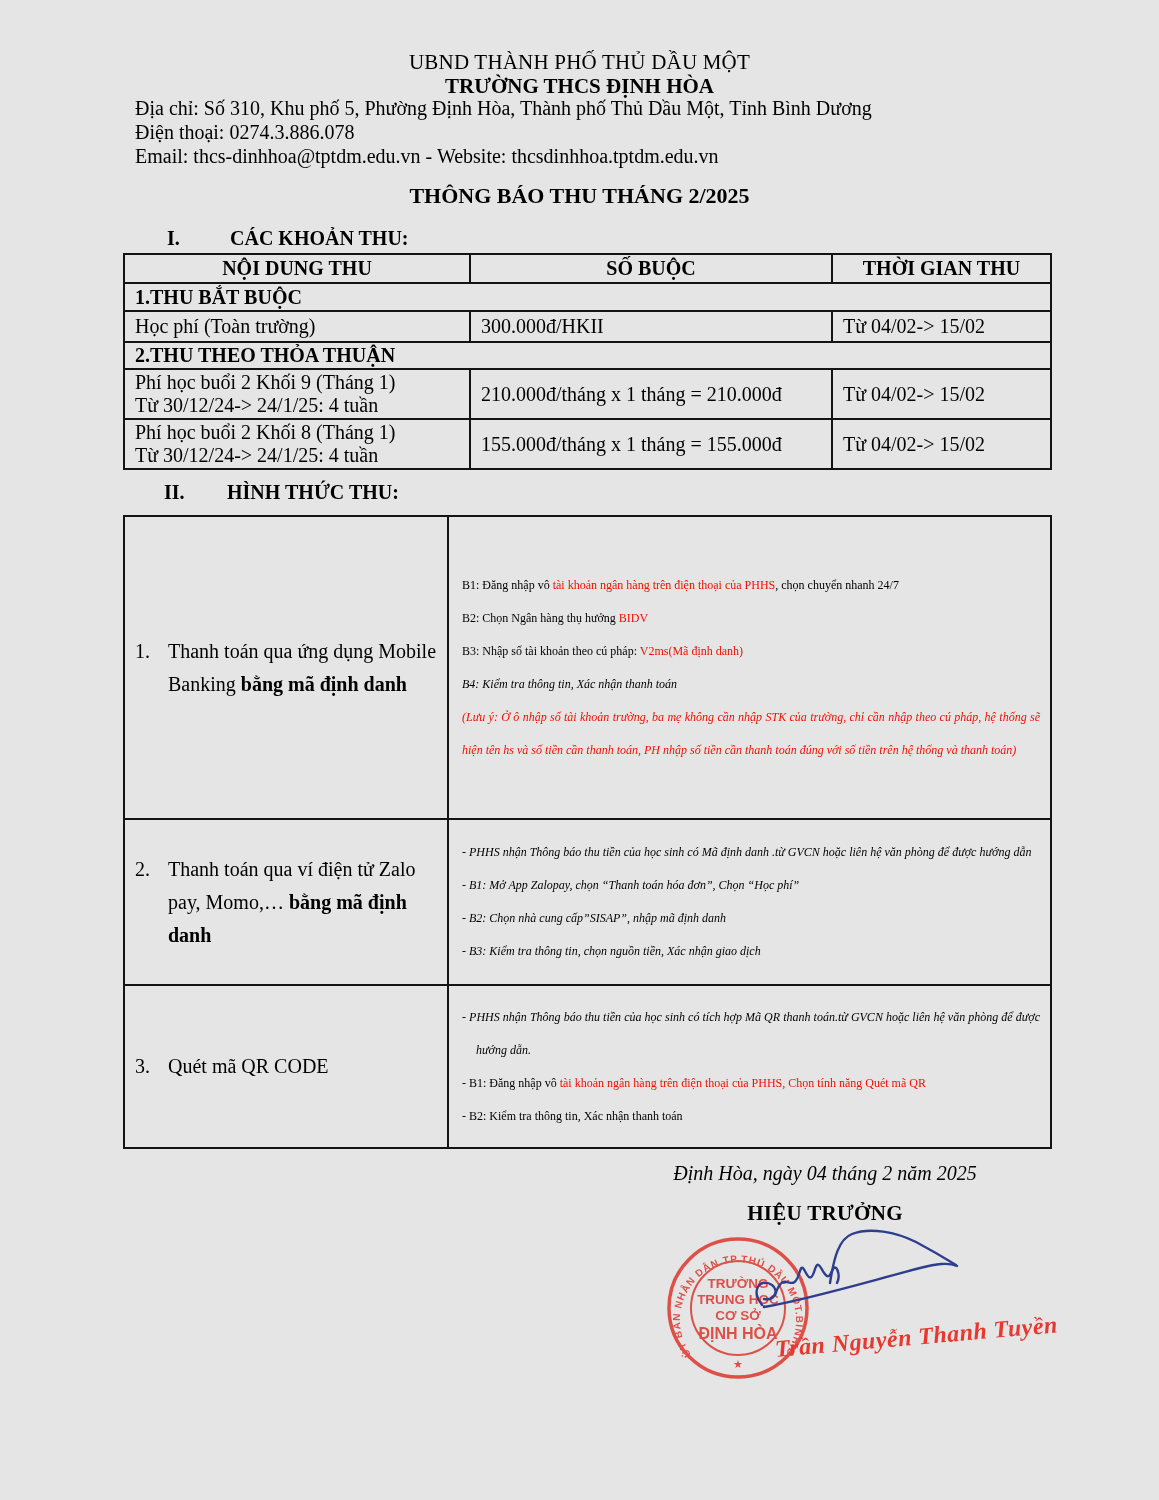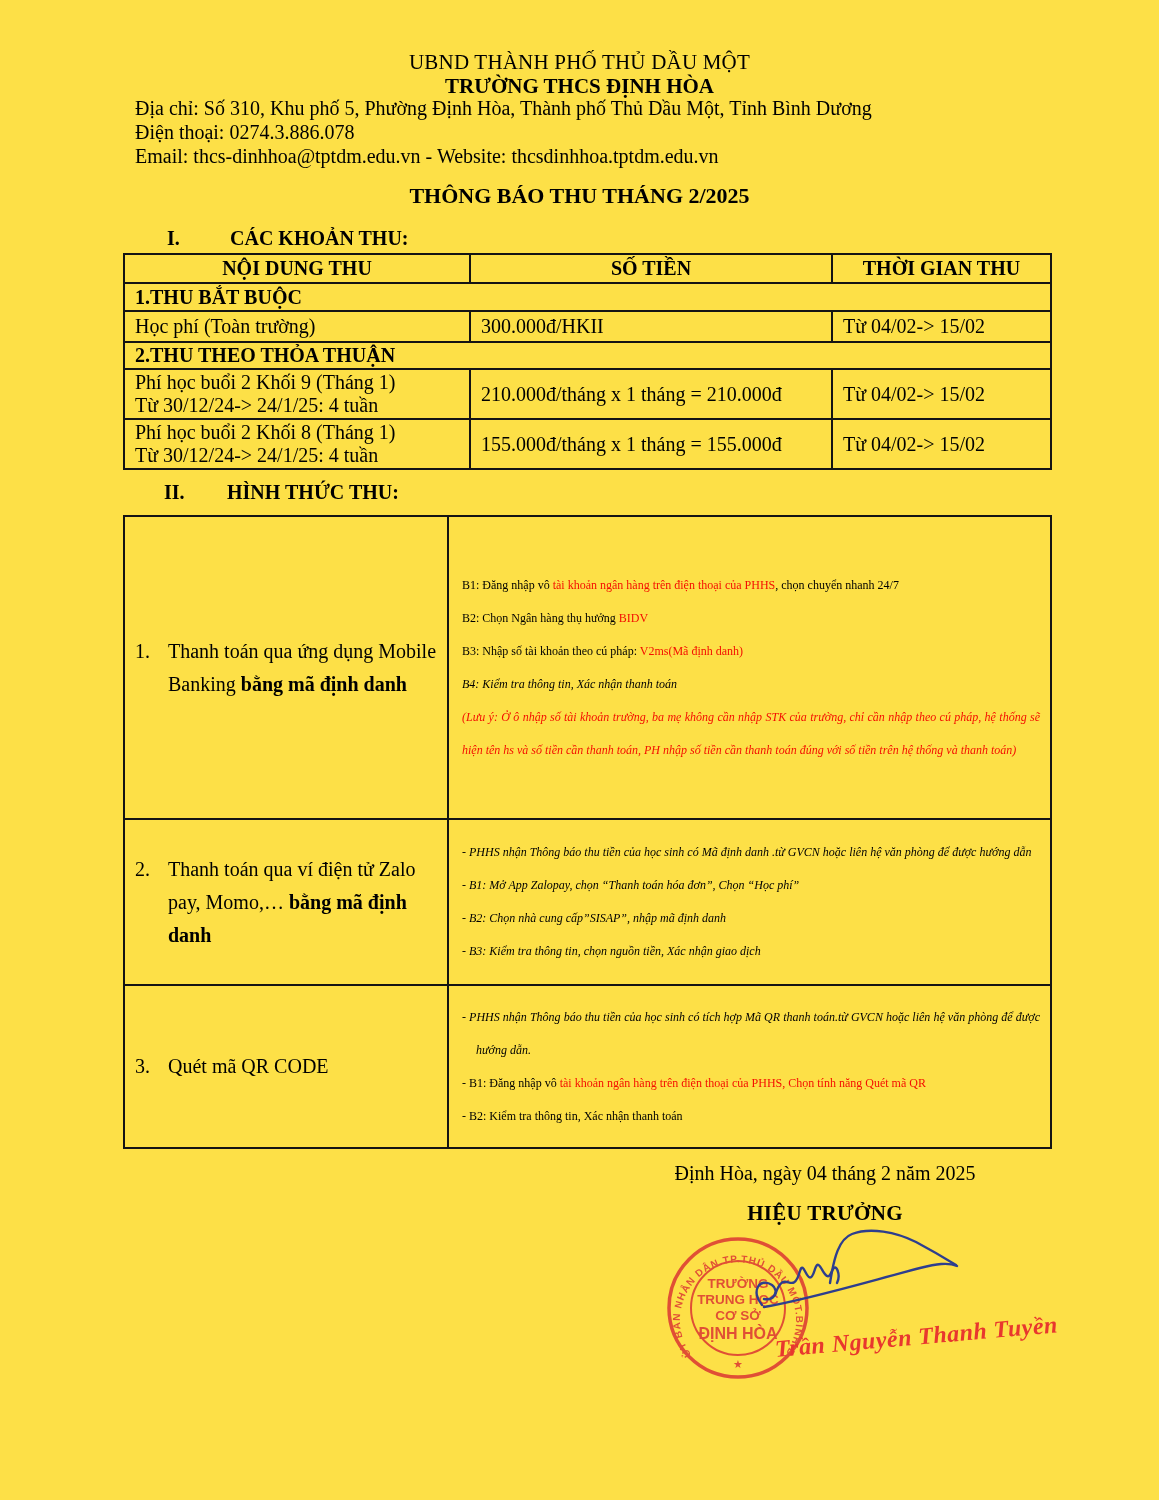--- a/index.html
+++ b/index.html
@@ -1,18 +1,18 @@
 <!DOCTYPE html>
 <html><head>
 <meta charset="utf-8">
 <style>
   html,body { margin:0; padding:0; background:#ffffff; }
   .page {
     position:relative; width:1159px; height:1500px; margin:0 auto;
-    background:#fde047; color:#000;
+    background:#e5e5e5; color:#000;
     font-family:"Liberation Serif", serif;
     overflow:hidden;
   }
   .abs { position:absolute; }
   .b  { font-weight:bold; }
   .it { font-style:italic; }
   .red { color:#f40f00; }
 
   
   .ctr { width:1159px; text-align:center; }
@@ -48,21 +48,21 @@
   .mlabel .mtext { flex:1; }
   .scell { padding:5px 10px 5px 13px; }
   .scell p { margin:0; font-size:12px; line-height:33px; text-align:justify; }
   .hang p { padding-left:14px; text-indent:-14px; }
   .rh-m1 { height:303px; }
   .rh-m2 { height:166px; }
   .rh-m3 { height:163px; }
 
   
   .sigblock { left:600px; top:1162px; width:450px; text-align:center; }
-  .place-date { font-size:20px; }
+  .place-date { font-style:italic; font-size:20px; }
   .role { font-weight:bold; font-size:21px; margin-top:16px; letter-spacing:0.3px; }
 
   .stamp-svg { left:652px; top:1222px; }
   .sig-svg   { left:680px; top:1225px; }
   .signer {
     left:775px; top:1336px; width:210px;
     color:#e8372e; font-size:24px; font-weight:bold; font-style:italic;
     transform:rotate(-5deg); transform-origin:left center;
     white-space:nowrap; letter-spacing:0.5px;
   }
@@ -89,21 +89,21 @@
 
   <table class="abs t1">
     <colgroup>
         <col style="width:346px">
         <col style="width:362px">
         <col style="width:219px">
       </colgroup>
     <tbody>
         <tr class="rh-hdr">
       <th>NỘI DUNG THU</th>
-      <th>SỐ TIỀN</th>
+      <th>SỐ BUỘC</th>
       <th>THỜI GIAN THU</th>
     </tr>
     <tr class="group rh-g1">
       <td colspan="3">1.THU BẮT BUỘC</td>
     </tr>
     <tr class="rh-fee">
       <td>Học phí (Toàn trường)</td>
       <td>300.000đ/HKII</td>
       <td>Từ 04/02-&gt; 15/02</td>
     </tr>

